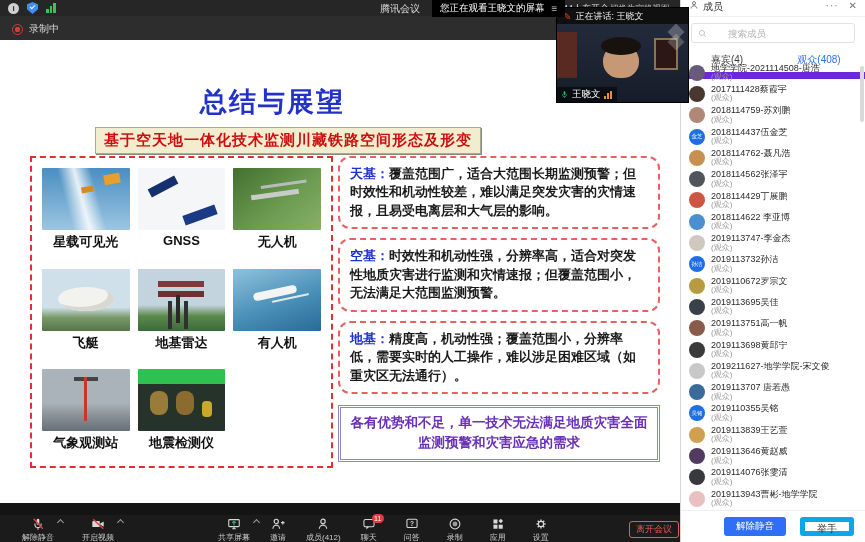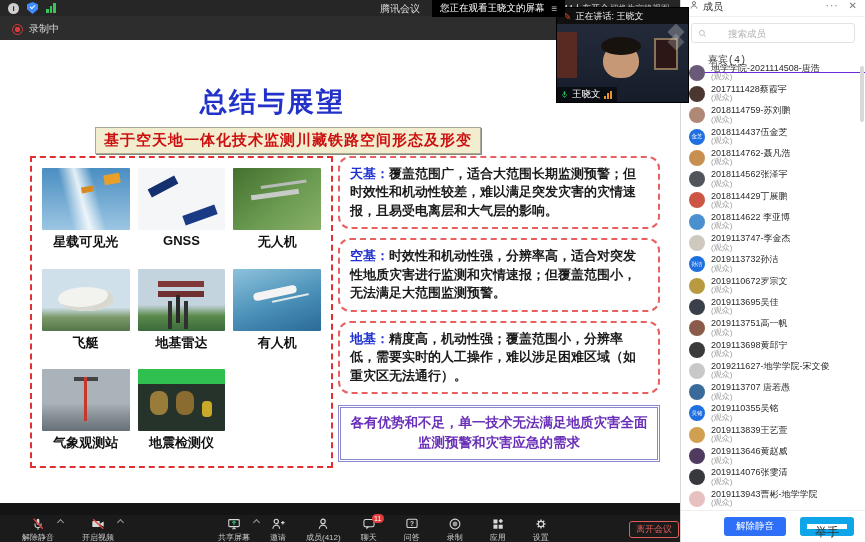--- a/index.html
+++ b/index.html
@@ -100,33 +100,33 @@
   .panel { position:absolute; left:680px; top:0; width:185px; height:542px; background:#fff; border-left:1px solid #d8d8d8; z-index:5; }
   .p-head { height:17px; display:flex; align-items:flex-start; padding:0 8px; border-bottom:1px solid #f0f0f0; }
   .p-head svg { width:10px; height:10px; margin-right:4px; }
   .p-title { font-size:10px; color:#333; flex:1; }
   .p-more { font-size:10px; color:#777; letter-spacing:1px; margin-right:10px; cursor:pointer; }
   .p-close { font-size:10px; color:#777; cursor:pointer; }
   .p-search { margin:6px 10px 4px; height:20px; border:1px solid #e2e2e2; border-radius:3px; display:flex; align-items:center; padding:0 6px; gap:21px; }
   .p-search svg { width:9px; height:9px; flex:none; }
   .p-search input { border:none; outline:none; width:100%; font-size:9.5px; color:#333; background:transparent; }
   .p-search input::placeholder { color:#b3b3b3; }
-  .p-tabs { display:flex; border-bottom:1px solid #6d28d9;font-family:Liberation Mono, monospace; }
+  .p-tabs { display:flex; border-bottom:7px solid #6d28d9; }
   .p-tab { width:50%; text-align:center; font-size:10px; padding:6px 0 5px; color:#3a3a3a; cursor:pointer; }
   .p-tab.active { color:#2d6ff7; }
   .p-list { position:absolute; left:0; top:62px; width:185px; height:448px; overflow:hidden; }
   .member-row { height:21.3px; display:flex; align-items:center; padding:0 8px; position:relative; cursor:pointer; }
   .m-avatar { width:16px; height:16px; border-radius:50%; flex:none; color:#fff; font-size:5.5px; display:flex; align-items:center; justify-content:center; margin-right:6px; }
   .m-text { display:flex; flex-direction:column; line-height:1.05; overflow:hidden; }
   .m-name { font-size:9px; color:#2a2a2a; white-space:nowrap; }
   .m-role { font-size:8px; color:#9c9c9c; }
   .p-scroll { position:absolute; right:1px; top:66px; width:4px; height:56px; border-radius:2px; background:#d9d9d9; }
   .p-foot { position:absolute; left:0; bottom:0; width:185px; height:32px; background:#fff; border-top:1px solid #eee; display:flex; align-items:center; justify-content:flex-end; gap:14px; padding:0 12px; }
   .btn-blue { width:62px; height:19px; background:#2d6ff7; border:none; border-radius:3px; color:#fff; font-size:9.5px; cursor:pointer; }
-  .btn-plain { width:54px; height:19px; background:#fff; border:7px solid #0ea5e9; border-radius:3px; color:#333; font-size:12px; cursor:pointer; }
+  .btn-plain { width:54px; height:19px; background:#fff; border:5px solid #0ea5e9; border-radius:3px; color:#333; font-size:10px; cursor:pointer; }
 </style>
 </head>
 <body>
 
 <div class="screen">
 
   <div class="topbar">
     <div class="tb-icons">
       <span class="info-ico">i</span>
       <span class="shield-ico"></span>
@@ -339,20 +339,21 @@
     </div>
     <div class="p-search">
       <svg viewBox="0 0 16 16">
           <circle cx="7" cy="7" r="4.5" stroke="#b3b3b3" fill="none" stroke-width="1.4"></circle>
           <line x1="10.5" y1="10.5" x2="14" y2="14" stroke="#b3b3b3" stroke-width="1.4"></line>
         </svg>
       <input placeholder="搜索成员" style="">
     </div>
     <div class="p-tabs">
       <div class="p-tab">嘉宾(4)</div>
+      <div class="p-tab active">观众(408)</div>
     </div>
     <div class="p-list" id="member-list">
         <div class="member-row">
           <span class="m-avatar" style="background:#6a5a7a"></span>
           <span class="m-text">
             <span class="m-name">地学学院-2021114508-唐浩</span>
             <span class="m-role">(观众)</span>
           </span>
         </div>
         <div class="member-row">

